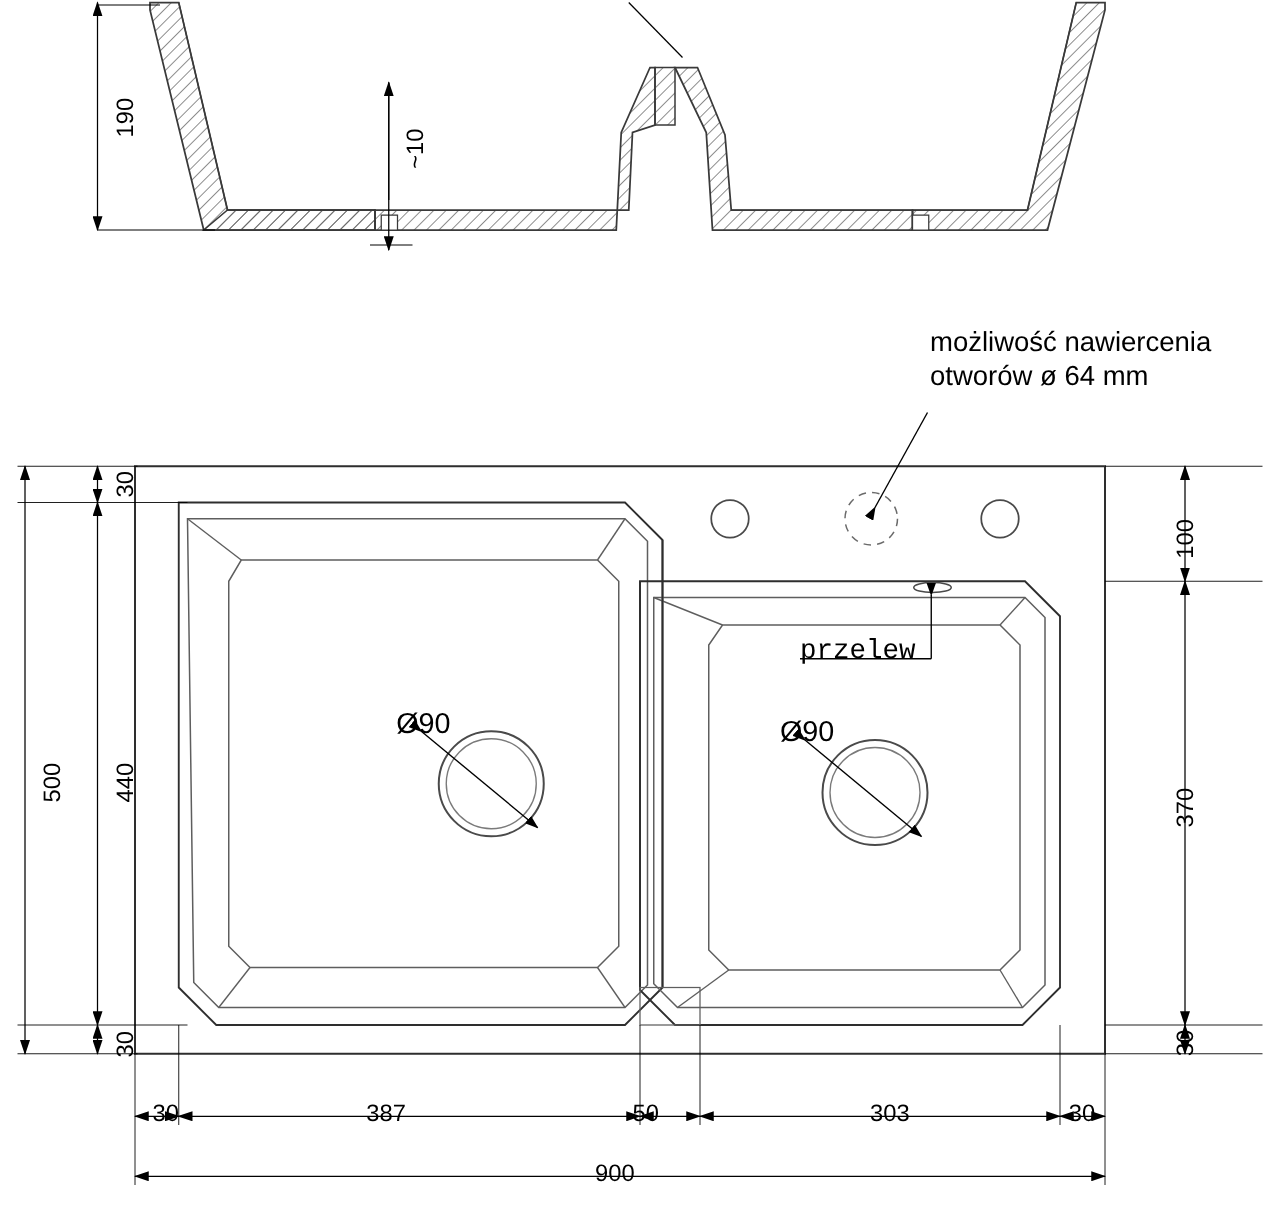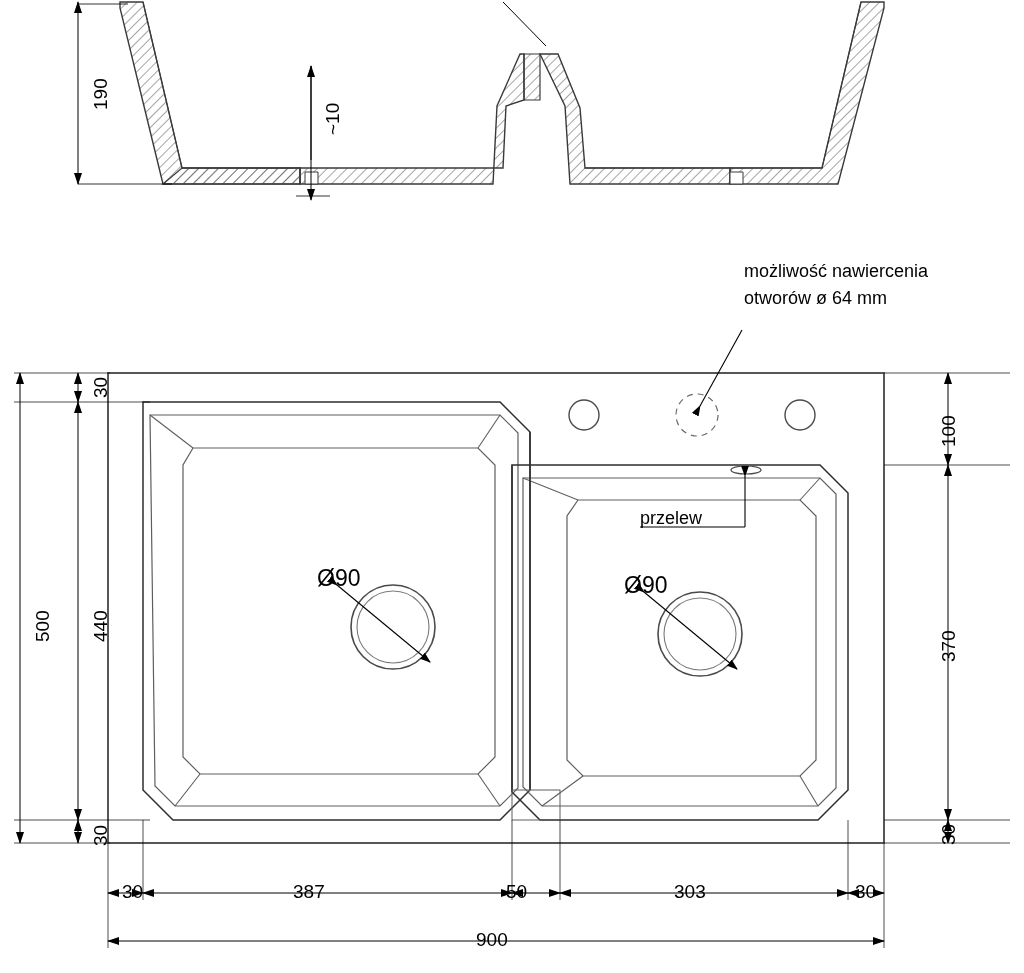--- a/index.html
+++ b/index.html
@@ -34,21 +34,21 @@
     white-space: nowrap;
     line-height: 1.15;
   }
   .lbl.v {
     transform-origin: 0 0;
   }
   .dim {
     font-size: 19px;
   }
   .note {
-    font-size: 18px;
+    font-size: 22px;
   }
   .small {
     font-size: 23px;
   }
 </style>
 </head>
 <body>
 
 <div id="sheet">
 
@@ -210,34 +210,34 @@
     </g>
   </svg>
 
   <div class="lbl dim v" style="left:90px; top:110px; transform: rotate(-90deg);">190</div>
 
   <div class="lbl dim v" style="left:322px; top:135px; transform: rotate(-90deg);">~10</div>
 
   <div class="lbl note" style="left:744px; top:261px;">możliwość nawiercenia</div>
   <div class="lbl note" style="left:744px; top:288px;">otworów ø 64 mm</div>
 
-  <div class="lbl note" style="left:640px; top:508px;">przelew</div>
+  <div class="lbl note" style="left:640px; top:508px;font-family:Liberation Mono, monospace;">przelew</div>
 
   <div class="lbl small" style="left:317px; top:565px;">Ø90</div>
   <div class="lbl small" style="left:624px; top:572px;">Ø90</div>
 
   <div class="lbl dim v" style="left:90px; top:398px; transform: rotate(-90deg);">30</div>
   <div class="lbl dim v" style="left:90px; top:846px; transform: rotate(-90deg);">30</div>
   <div class="lbl dim v" style="left:90px; top:642px; transform: rotate(-90deg);">440</div>
   <div class="lbl dim v" style="left:32px; top:642px; transform: rotate(-90deg);">500</div>
 
   <div class="lbl dim v" style="left:938px; top:447px; transform: rotate(-90deg);">100</div>
   <div class="lbl dim v" style="left:938px; top:662px; transform: rotate(-90deg);">370</div>
   <div class="lbl dim v" style="left:938px; top:845px; transform: rotate(-90deg);">30</div>
 
   <div class="lbl dim" style="left:122px; top:881px;">30</div>
   <div class="lbl dim" style="left:293px; top:881px;">387</div>
   <div class="lbl dim" style="left:506px; top:881px;">50</div>
-  <div class="lbl dim" style="left:674px; top:881px;">303</div>
+  <div class="lbl dim" style="left:696px; top:881px;">303</div>
   <div class="lbl dim" style="left:855px; top:881px;">30</div>
   <div class="lbl dim" style="left:476px; top:929px;">900</div>
 
 </div>
 
 </body></html>

